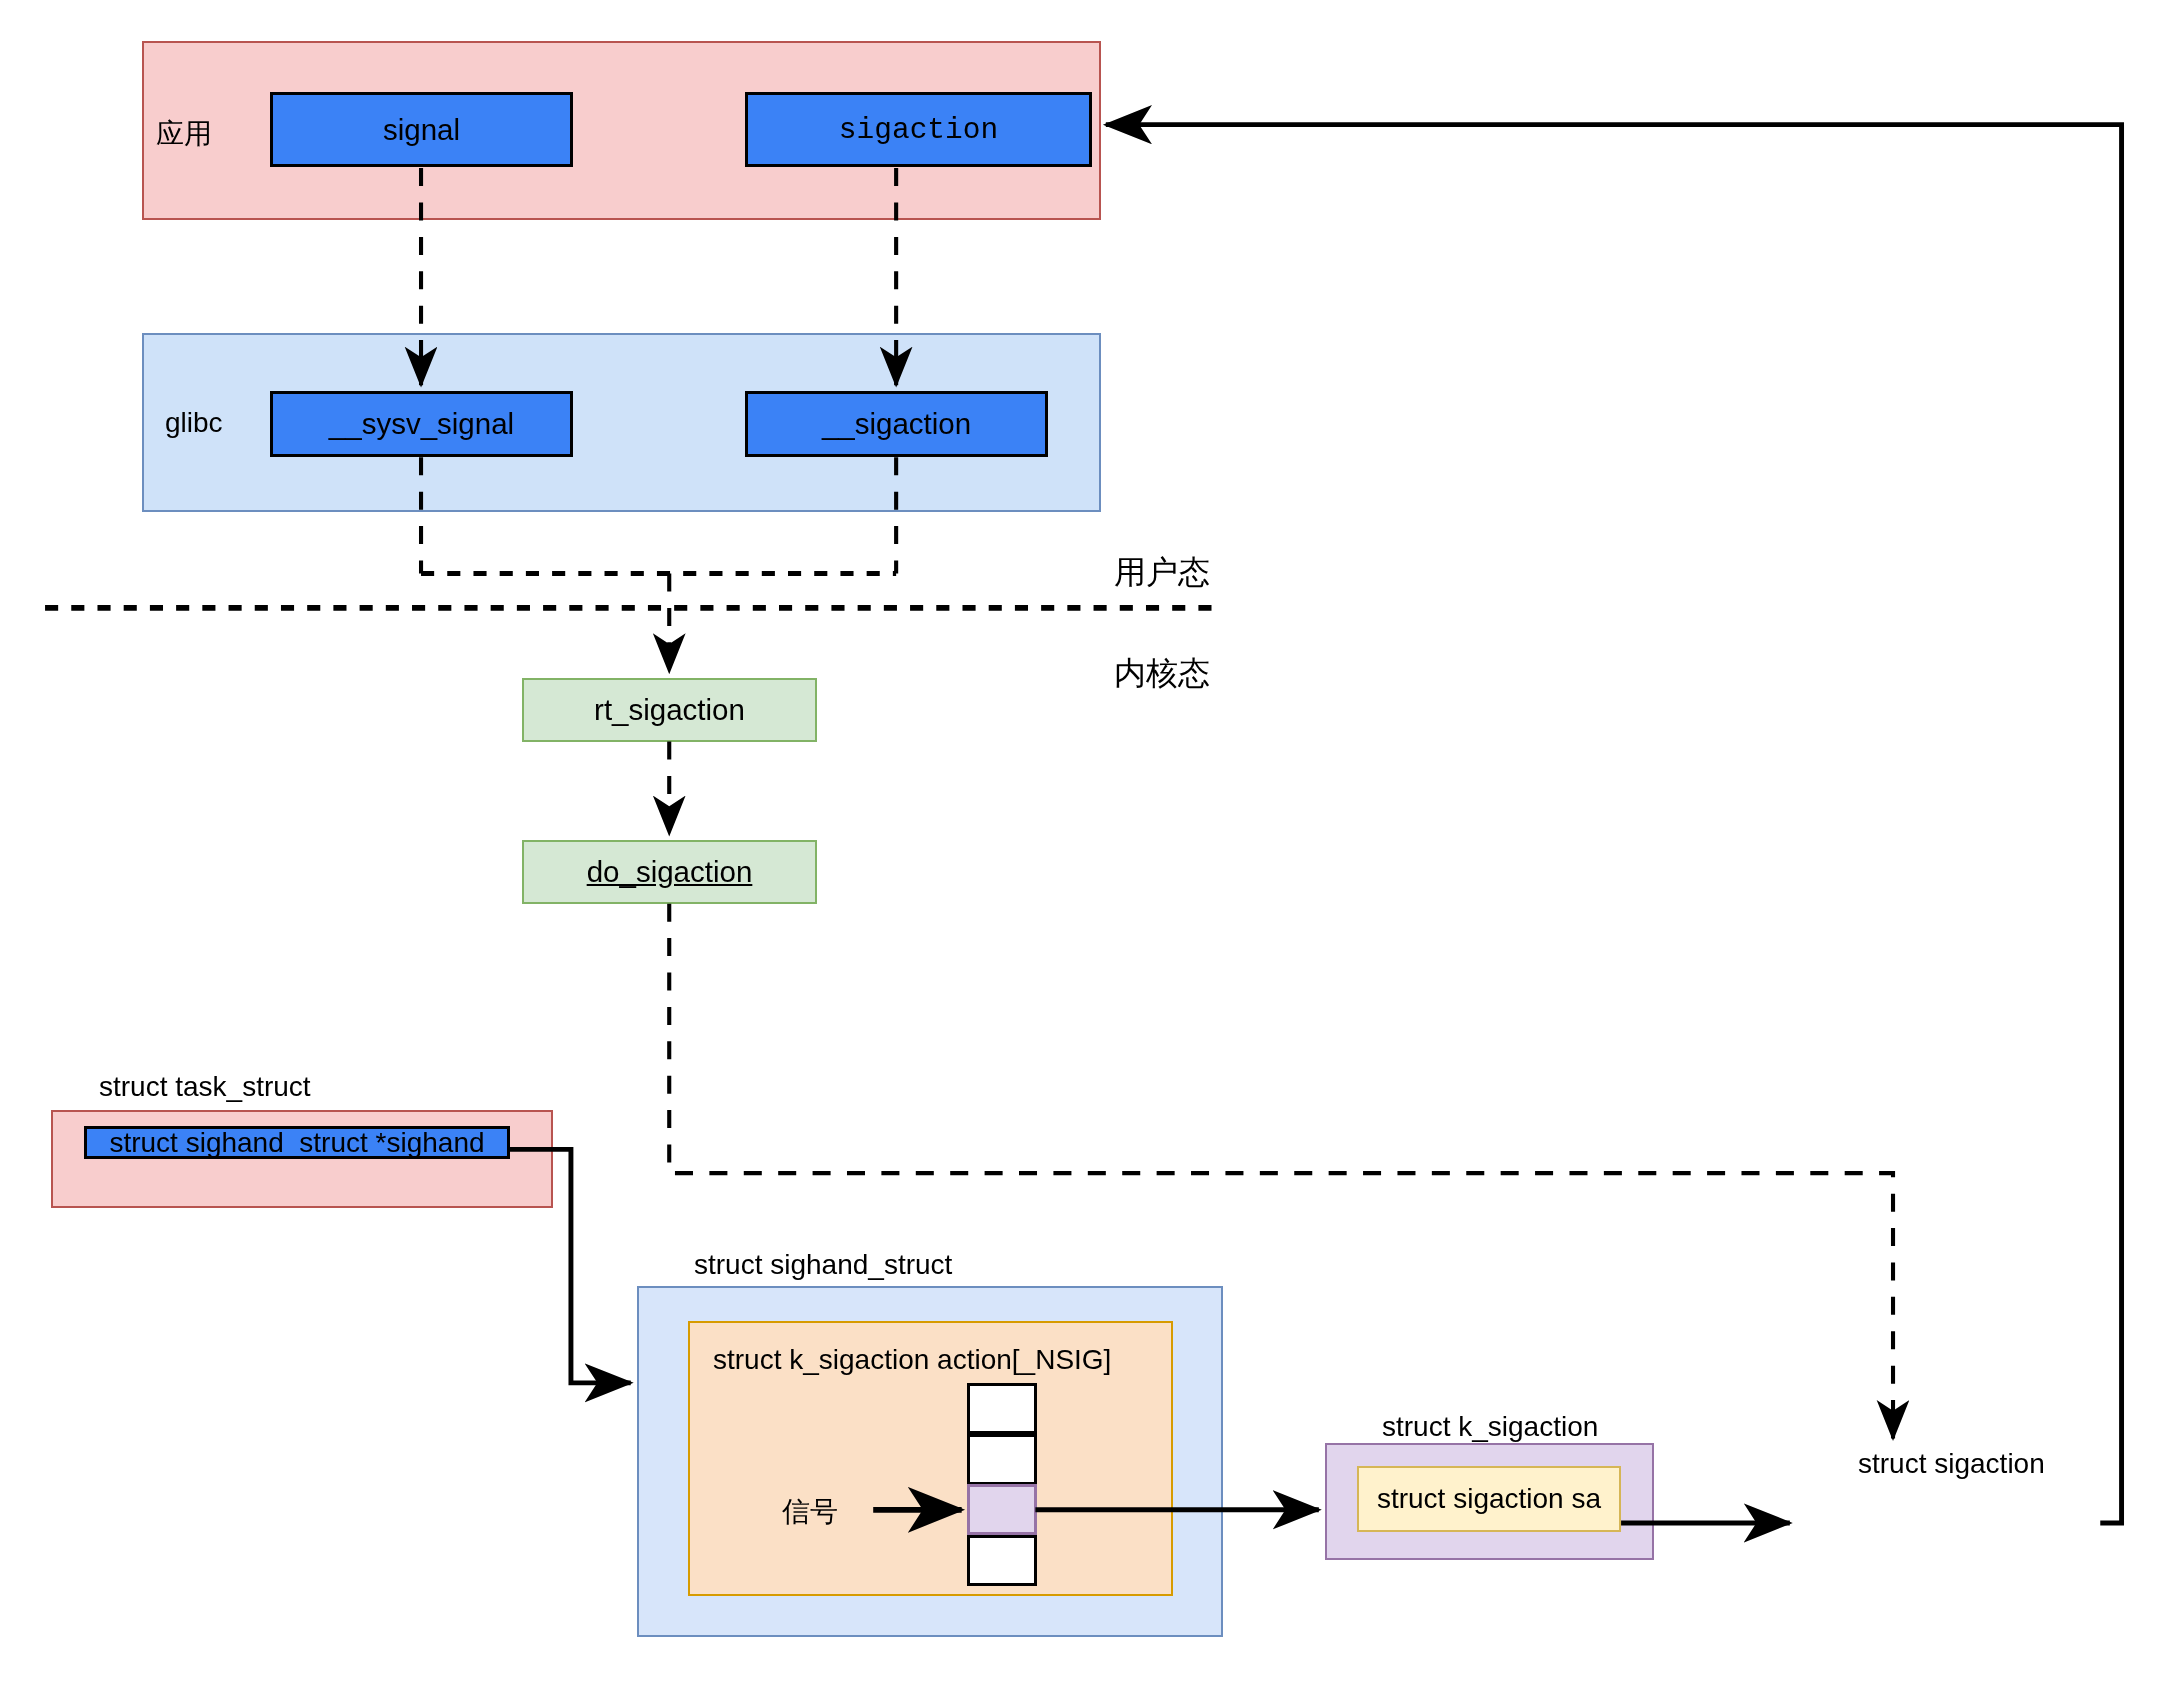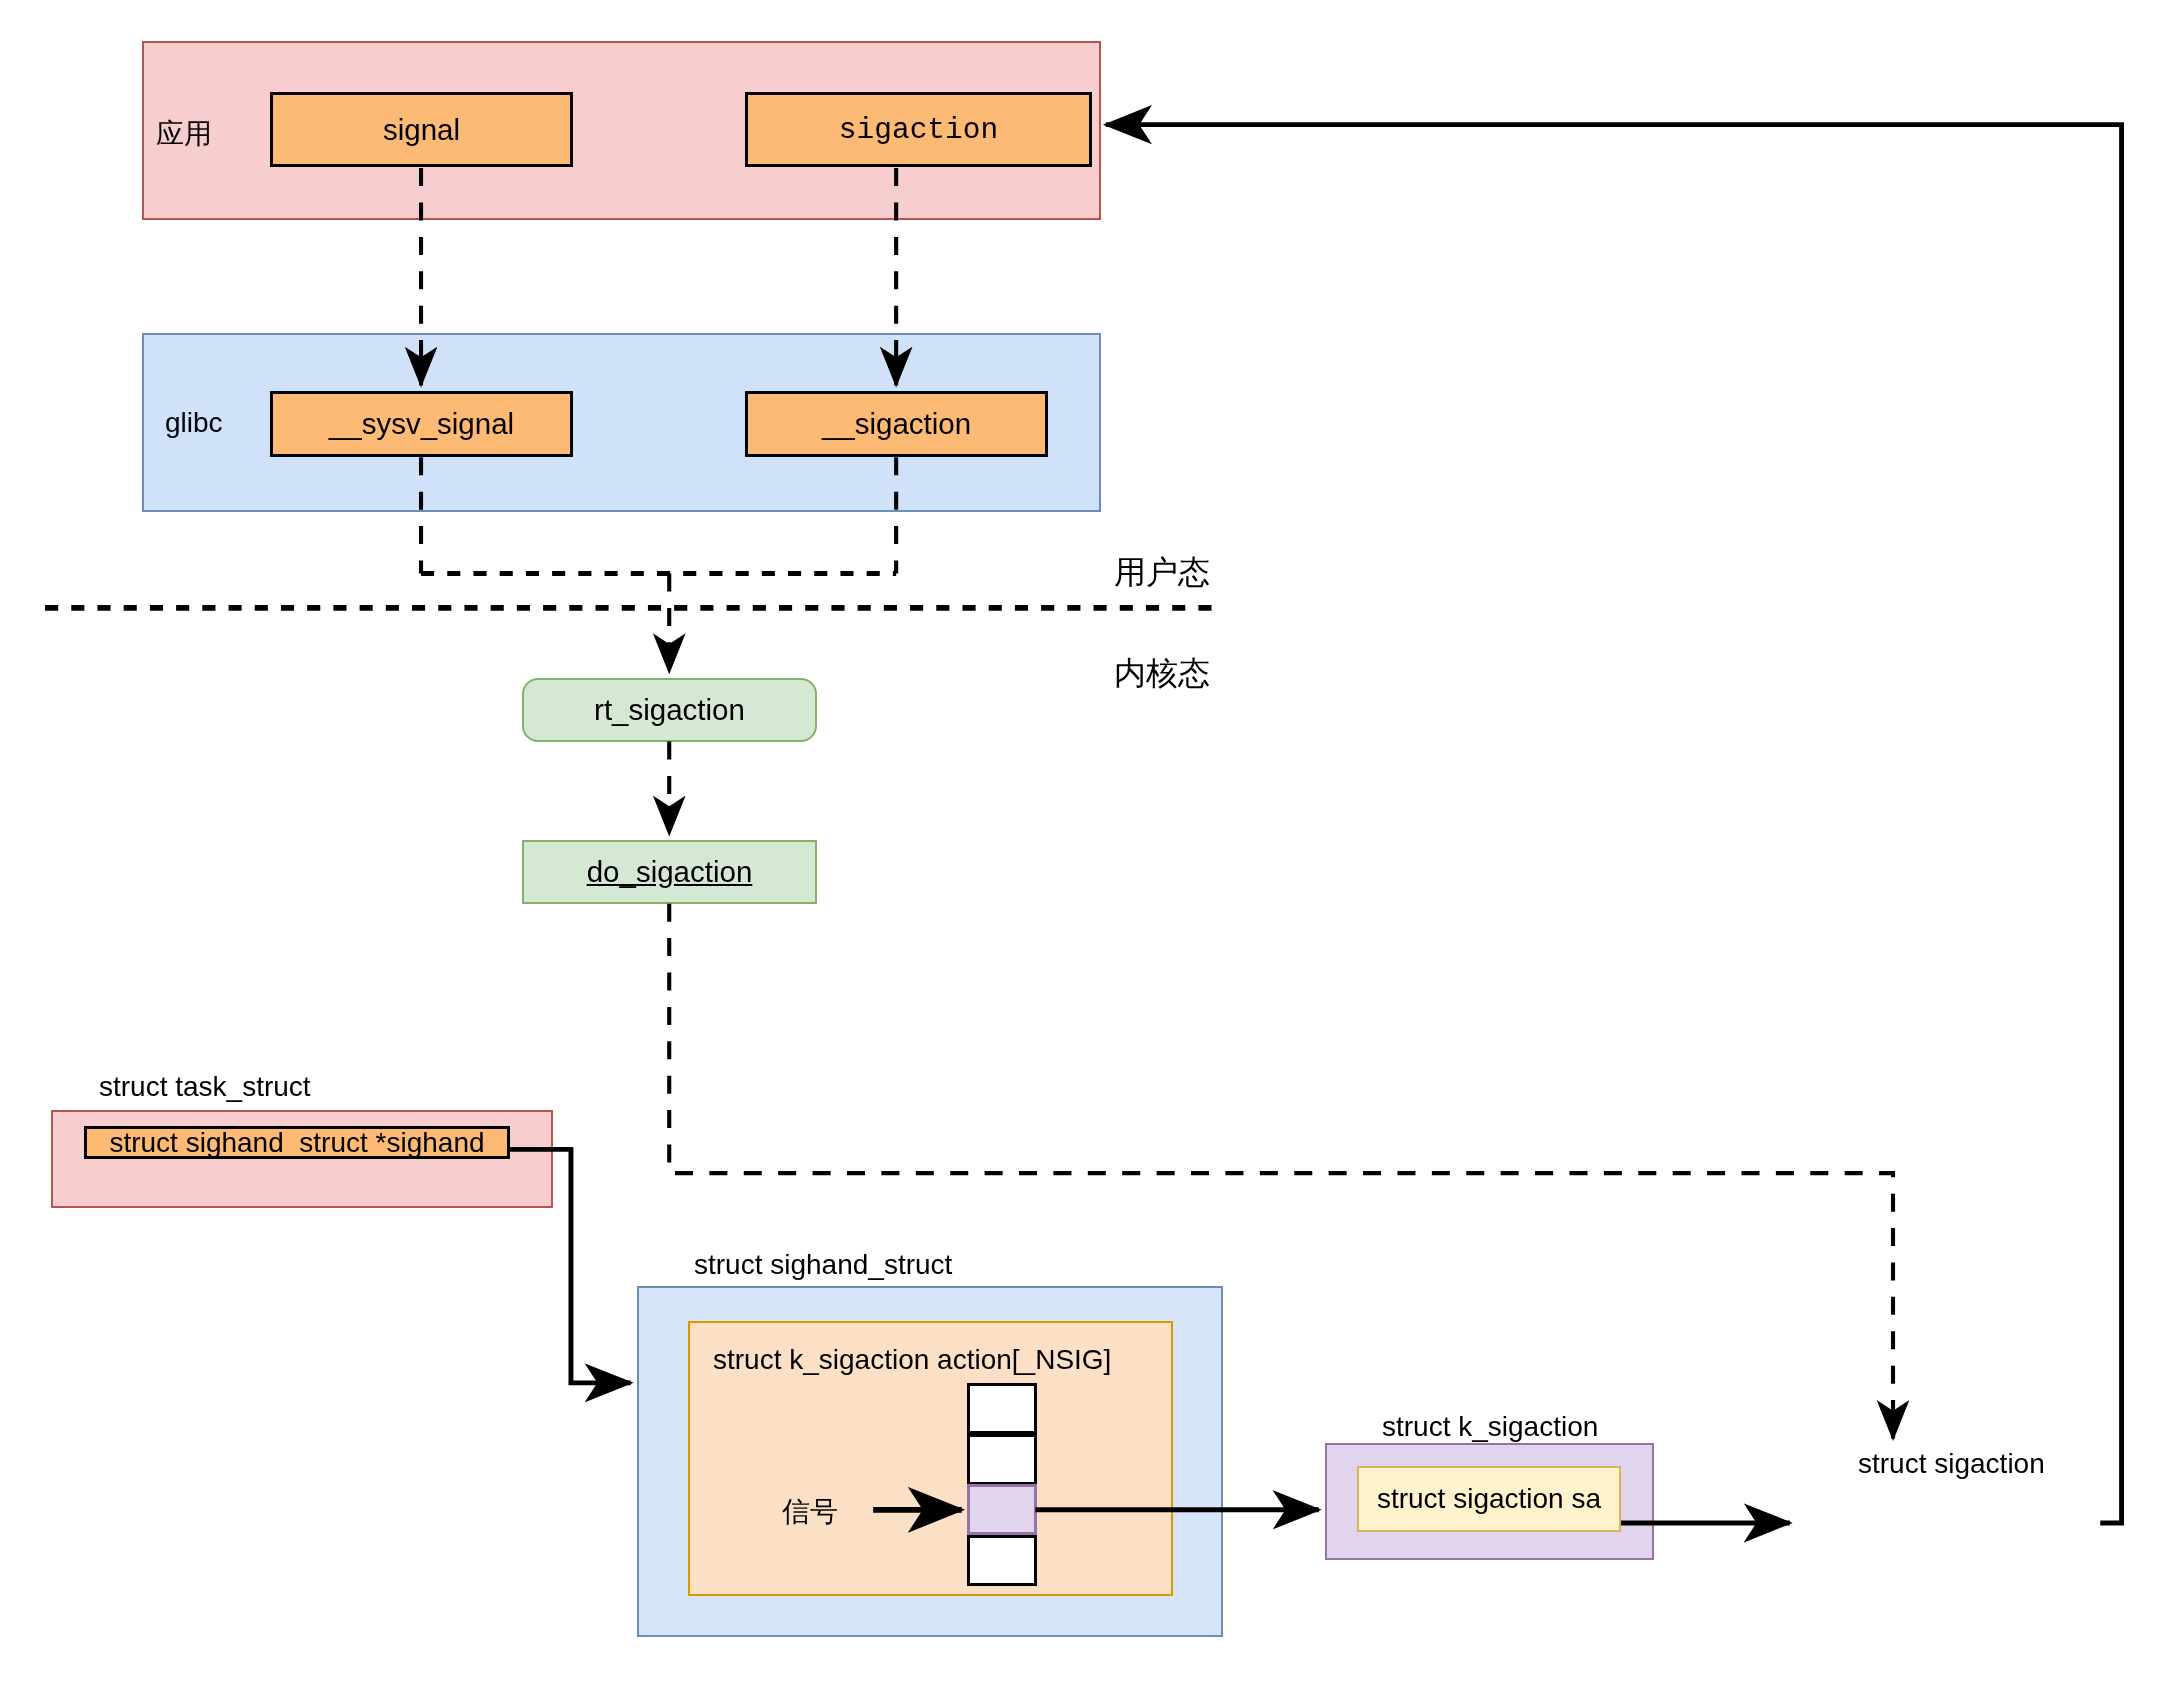--- a/index.html
+++ b/index.html
@@ -57,21 +57,21 @@
   .zone-action {
     background: #fbe0c6;
     border: 2.5px solid #d79b00;
   }
   .zone-ksig {
     background: #e1d5ed;
     border: 2.5px solid #9673a6;
   }
   
   .box-white {
-    background: #fdba74;
+    background: #3b82f6;
     border: 3.3px solid #000000;
   }
   .box-green {
     background: #d5e8d4;
     border: 2.5px solid #82b366;
   }
   .box-yellow {
     background: #fff2cc;
     border: 2.5px solid #d6b656;
   }
@@ -135,21 +135,21 @@
     <span class="node-text">__sysv_signal</span>
   </div>
 
   <div class="node box-white" style="left:745px; top:391px; width:303px; height:66px;">
     <span class="node-text">__sigaction</span>
   </div>
 
   <div class="label mode-label cjk" style="left:1114px; top:551px;">用户态</div>
   <div class="label mode-label cjk" style="left:1114px; top:652px;">内核态</div>
 
-  <div class="node box-green" style="left:522px; top:678px; width:295px; height:64px;border-radius:16px;">
+  <div class="node box-green" style="left:522px; top:678px; width:295px; height:64px;">
     <span class="node-text">rt_sigaction</span>
   </div>
 
   <div class="node box-green" style="left:522px; top:840px; width:295px; height:64px;text-decoration:underline;">
     <span class="node-text">do_sigaction</span>
   </div>
 
   <div class="label zone-title" style="left:56px; top:1071px;">struct task_struct</div>
   <div class="band zone-task" style="left:51px; top:1110px; width:502px; height:98px;"></div>
   <div class="node box-white" style="left:84px; top:1126px; width:426px; height:33px;">

